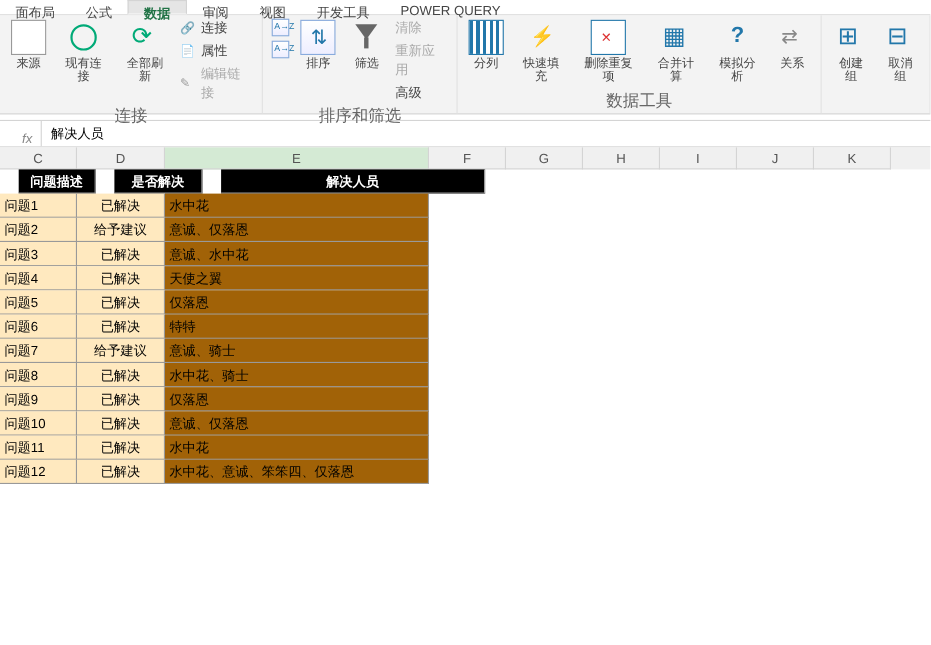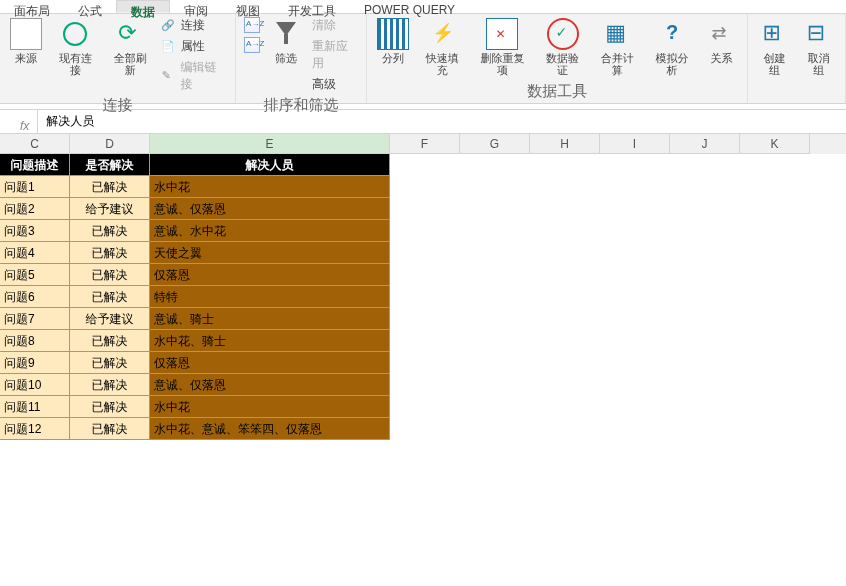--- a/index.html
+++ b/index.html
@@ -56,21 +56,21 @@
 
 
 .colhdr { display: flex; background: #f0f0f0; height: 20px; }
 .colhdr .cell { border-right: 1px solid #d4d4d4; border-bottom: 1px solid #d4d4d4; text-align: center; color: #555; line-height: 20px; }
 .colhdr .cell.sel { background: #d4ead4; }
 
 
 .grid { position: relative; }
 .row { display: flex; height: 22px; }
 .cell { border-right: 1px solid #999; border-bottom: 1px solid #999; padding: 0 4px; line-height: 22px; overflow: hidden; white-space: nowrap; }
-.hdr-row .cell { background: #000; color: #fff; font-weight: bold; text-align: center; }
+.hdr-row .cell { background: #000; color: #fff; font-weight: bold; text-align: center; margin-left: 17px; }
 .data-row .c-c { background: #ffe9bf; }
 .data-row .c-d { background: #ffe9bf; text-align: center; }
 .data-row .c-e { background: #a16207; }
 
 
 .w-c { width: 70px; }
 .w-d { width: 80px; }
 .w-e { width: 240px; }
 .w-std { width: 70px; }
 
@@ -126,20 +126,24 @@
     <div class="rgroup-top">
       <div class="small-stack">
         <div class="small-btn">
             <span class="icon i-sortaz"></span>
           </div>
         <div class="small-btn">
             <span class="icon i-sortaz"></span>
           </div>
       </div>
       <div class="big-btn">
+        <span class="icon i-sort"></span>
+        <span class="lbl">排序</span>
+      </div>
+      <div class="big-btn">
         <span class="icon i-filter"></span>
         <span class="lbl">筛选</span>
       </div>
       <div class="small-stack">
         <div class="small-btn dim">
             <span>清除</span>
           </div>
         <div class="small-btn dim">
             <span>重新应用</span>
           </div>
@@ -157,24 +161,20 @@
         <span class="icon i-cols"></span>
         <span class="lbl">分列</span>
       </div>
       <div class="big-btn">
         <span class="icon i-flash"></span>
         <span class="lbl">快速填充</span>
       </div>
       <div class="big-btn">
         <span class="icon i-dup"></span>
         <span class="lbl">删除重复项</span>
-      </div>
-      <div class="big-btn">
-        <span class="icon i-valid"></span>
-        <span class="lbl">数据验证</span>
       </div>
       <div class="big-btn">
         <span class="icon i-consol"></span>
         <span class="lbl">合并计算</span>
       </div>
       <div class="big-btn">
         <span class="icon i-whatif"></span>
         <span class="lbl">模拟分析</span>
       </div>
       <div class="big-btn">

